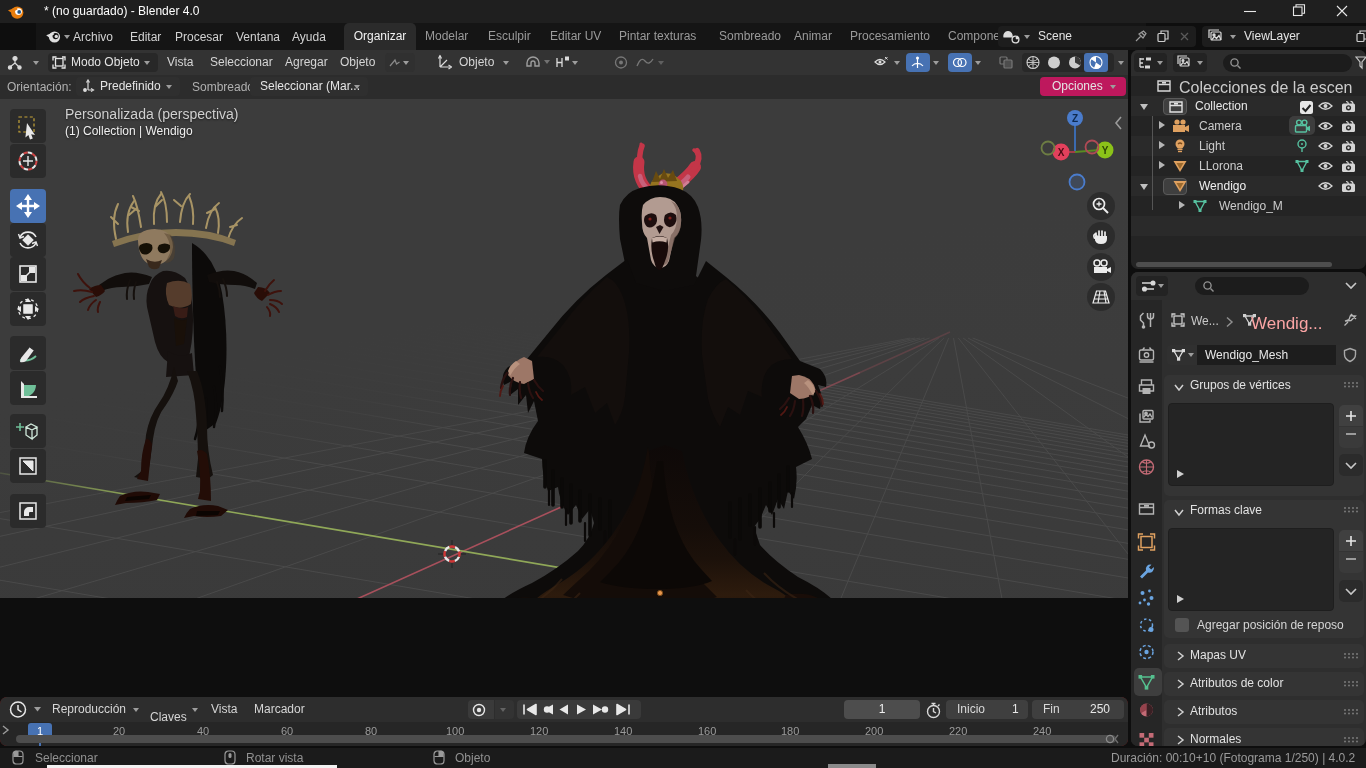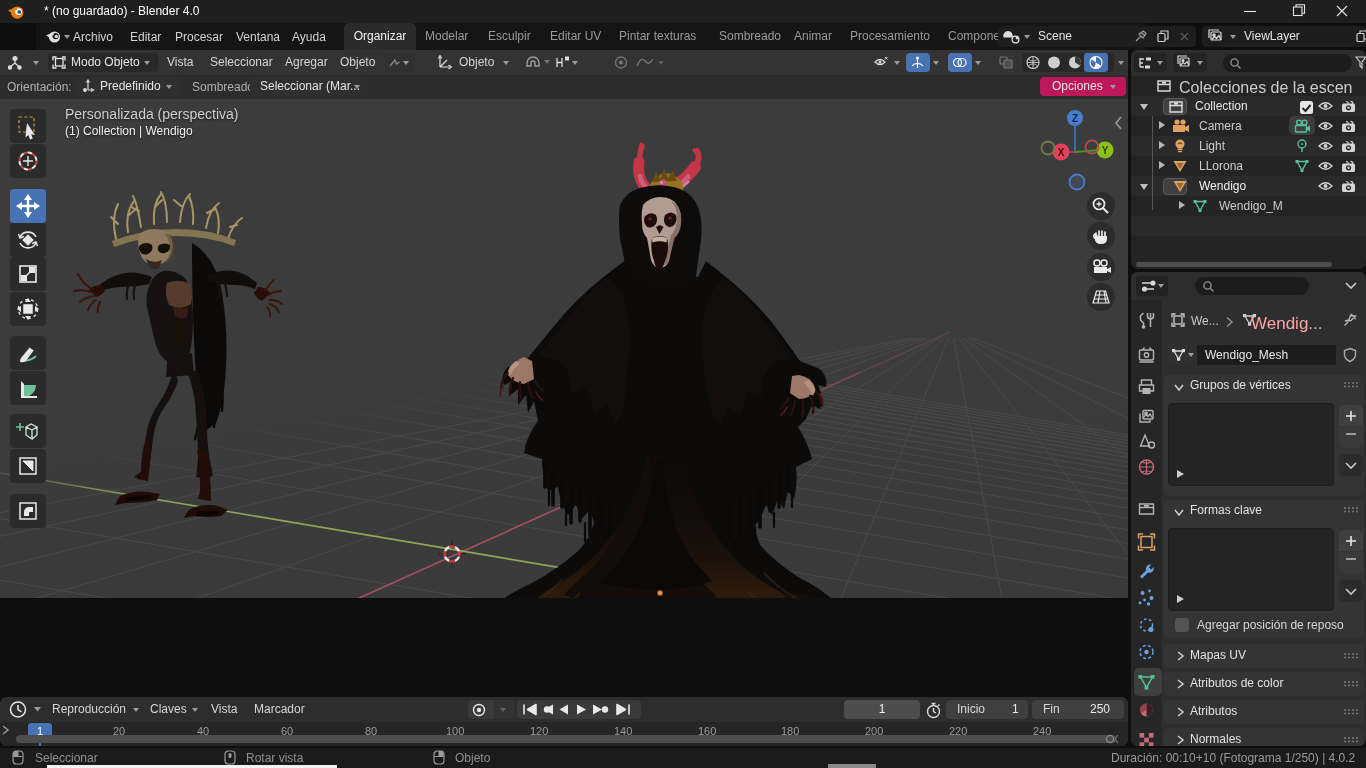--- a/index.html
+++ b/index.html
@@ -943,21 +943,21 @@
   </div>
   <div class="abs" id="timeline">
     <div class="abs" style="left:0;top:0;width:1128px;height:25px;background:#2d2d2d"></div>
     <svg class="abs" style="left:8px;top:3px" width="40" height="19" viewBox="0 0 40 19">
       <circle cx="10" cy="9.5" r="7.5" fill="none" stroke="#e8e8e8" stroke-width="1.5"></circle>
       <path d="M10 5 v4.5 l3.5 2.5" stroke="#e8e8e8" stroke-width="1.5" fill="none"></path>
       <path d="M26 7 l3.5 4.5 l3.5 -4.5 z" fill="#9d9d9d"></path>
     </svg>
     <div class="lbl" style="left:52px;top:5px">Reproducción</div>
     <span class="chev abs" style="left:133px;top:11px"></span>
-    <div class="lbl" style="left:150px;top:5px">Claves</div>
+    <div class="lbl" style="left:150px;top:13px">Claves</div>
     <span class="chev abs" style="left:192px;top:11px"></span>
     <div class="lbl" style="left:211px;top:5px">Vista</div>
     <div class="lbl" style="left:254px;top:5px">Marcador</div>
     <div class="abs" style="left:468px;top:3px;width:26px;height:19px;background:#3a3a3a;border-radius:4px 0 0 4px"></div>
     <svg class="abs" style="left:472px;top:6px" width="18" height="14" viewBox="0 0 18 14">
       <circle cx="7" cy="7" r="5.5" fill="none" stroke="#e6e6e6" stroke-width="1.4"></circle>
       <circle cx="7" cy="7" r="2.2" fill="#e6e6e6"></circle>
     </svg>
     <div class="abs" style="left:495px;top:3px;width:19px;height:19px;background:#333333;border-radius:0 4px 4px 0"></div>
     <span class="chev abs" style="left:500px;top:11px;opacity:0.45"></span>

